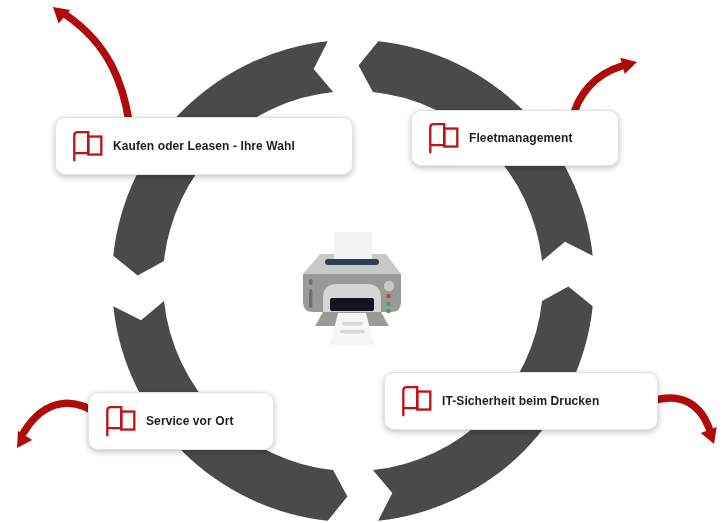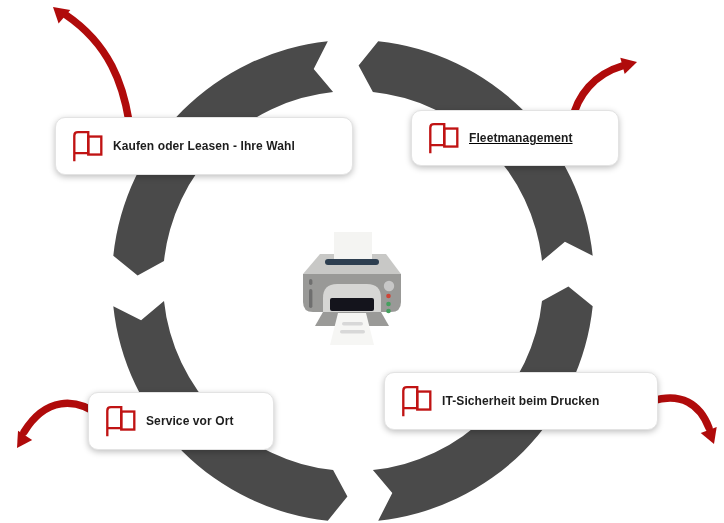--- a/index.html
+++ b/index.html
@@ -50,21 +50,21 @@
   }
   .flag { flex: 0 0 auto; }
   .flag-stroke {
     stroke: var(--flag-red, #c01313);
     fill: none;
     stroke-width: 2.6;
     stroke-linejoin: miter;
   }
 
   .card1 { left: 55px;  top: 117px; width: 298px; height: 58px; }
-  .card2 { left: 411px; top: 110px; width: 208px; height: 56px; text-decoration: underline; }
+  .card2 { left: 411px; top: 110px; width: 208px; height: 56px; }
   .card3 { left: 88px;  top: 392px; width: 186px; height: 58px; align-items: center; }
   .card4 { left: 384px; top: 372px; width: 274px; height: 58px; }
 
   .printer { position: absolute; left: 301px; top: 228px; }
 </style>
 </head>
 <body>
 
 <div class="stage">
 

